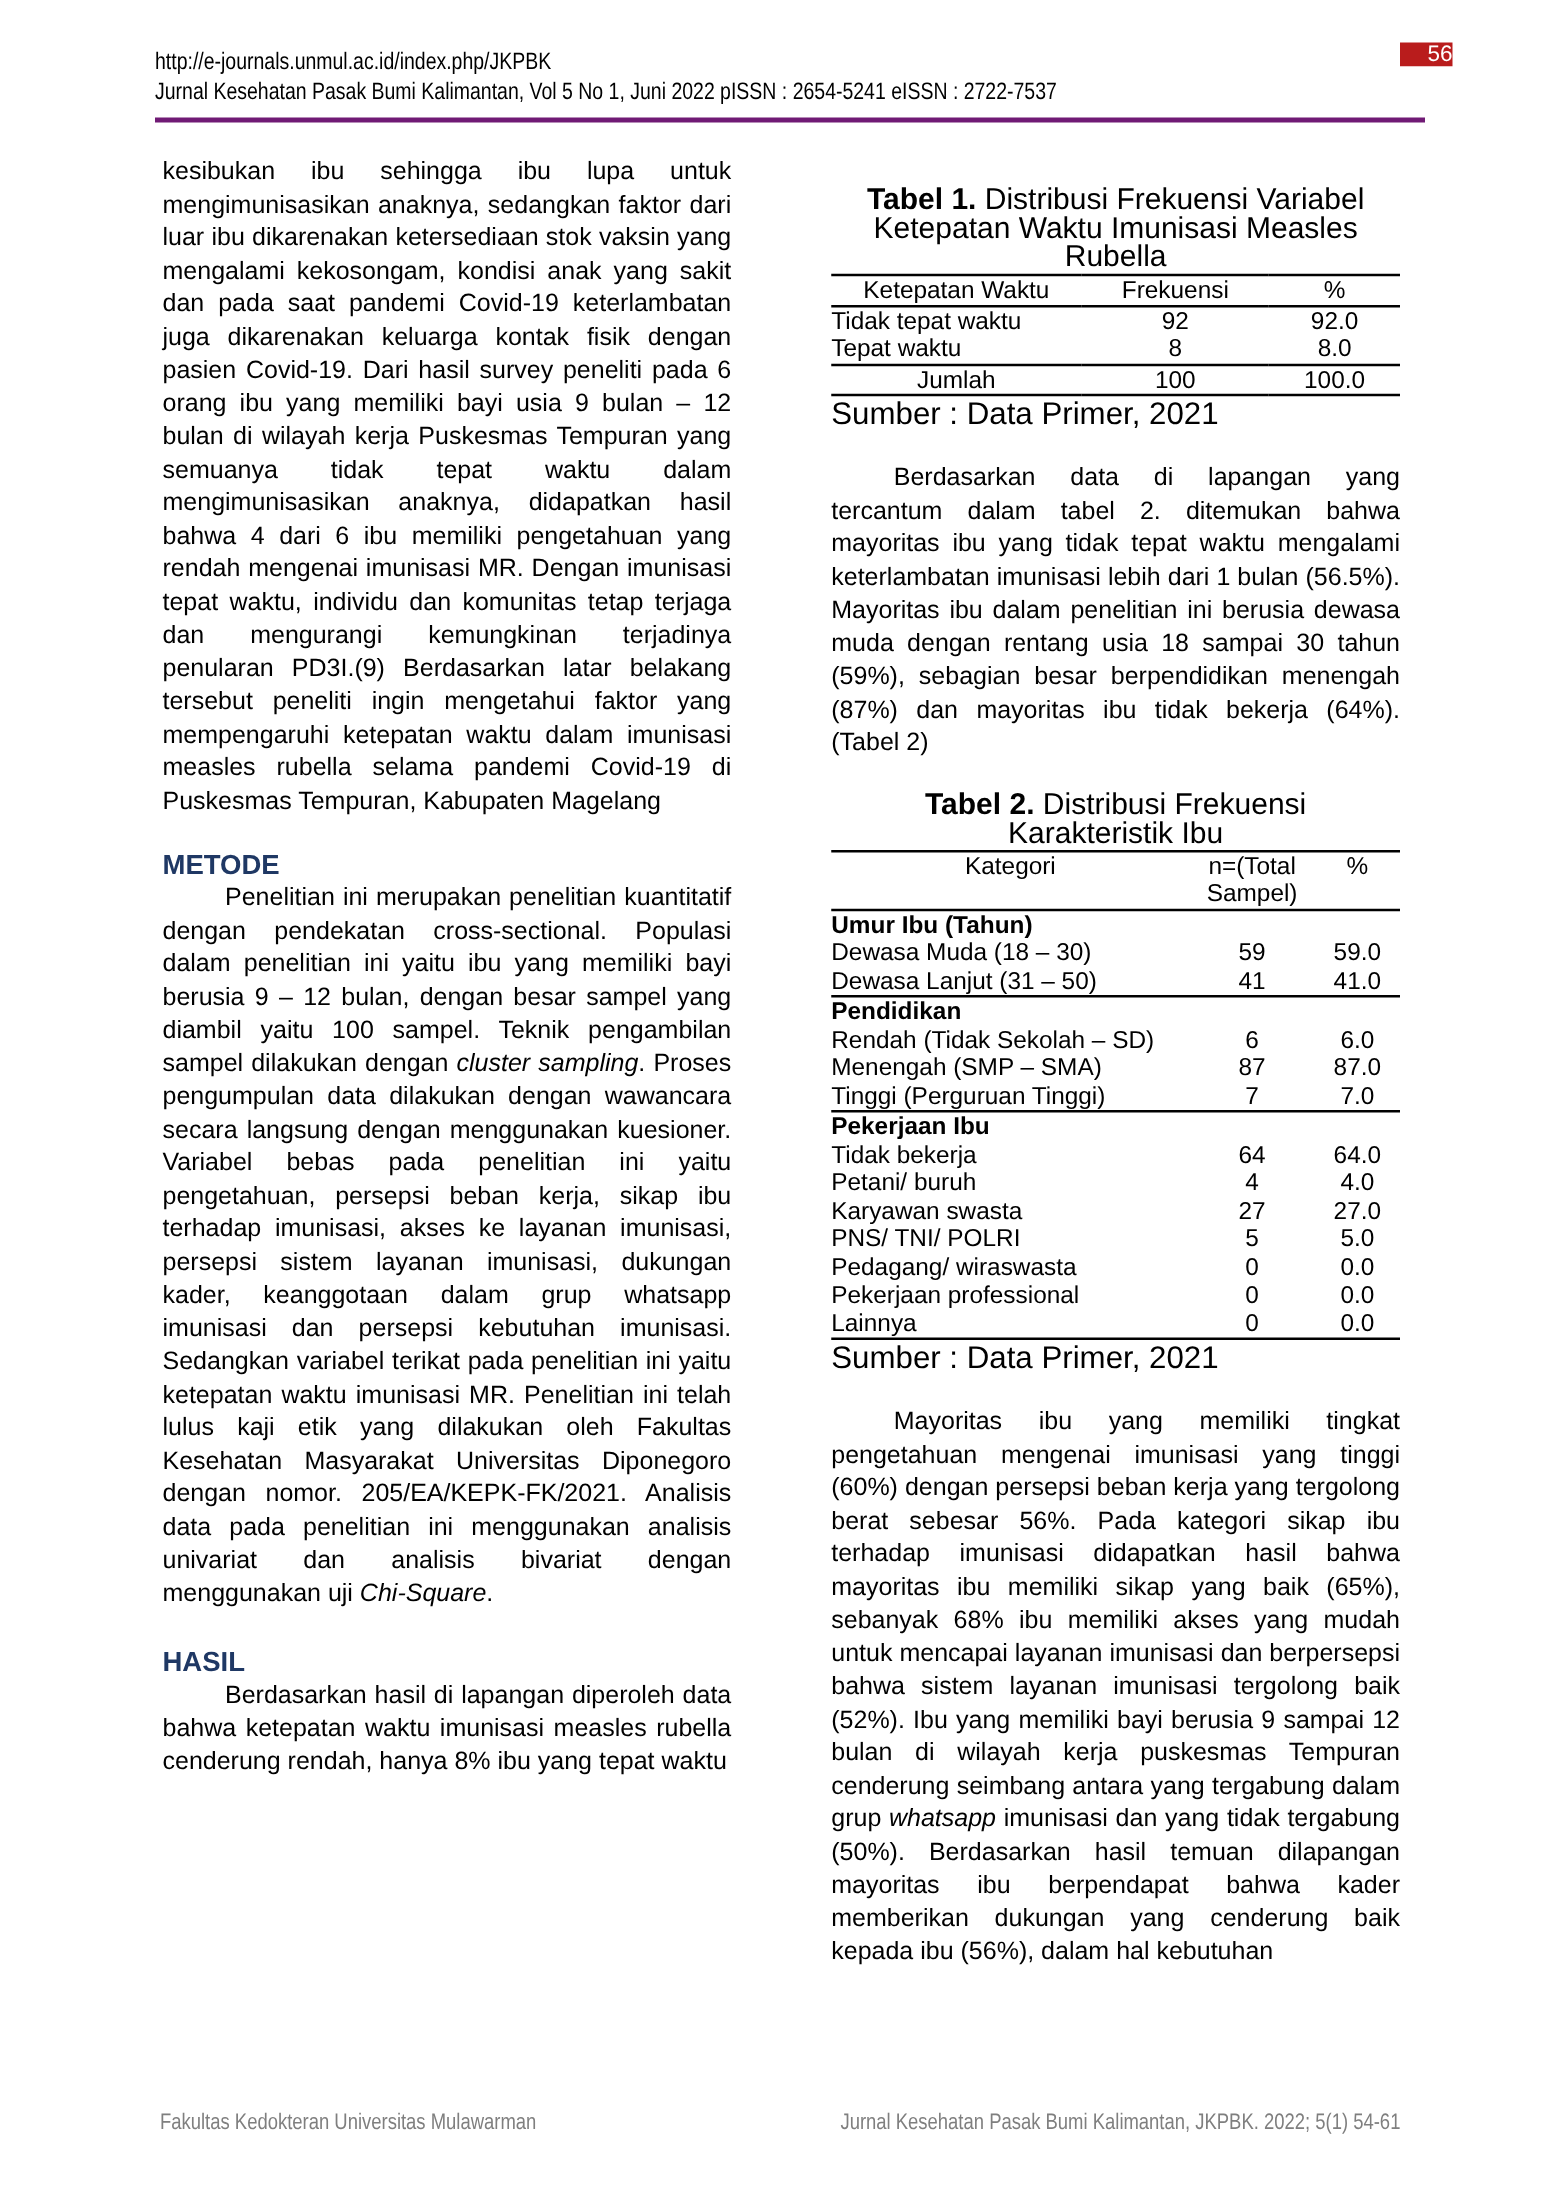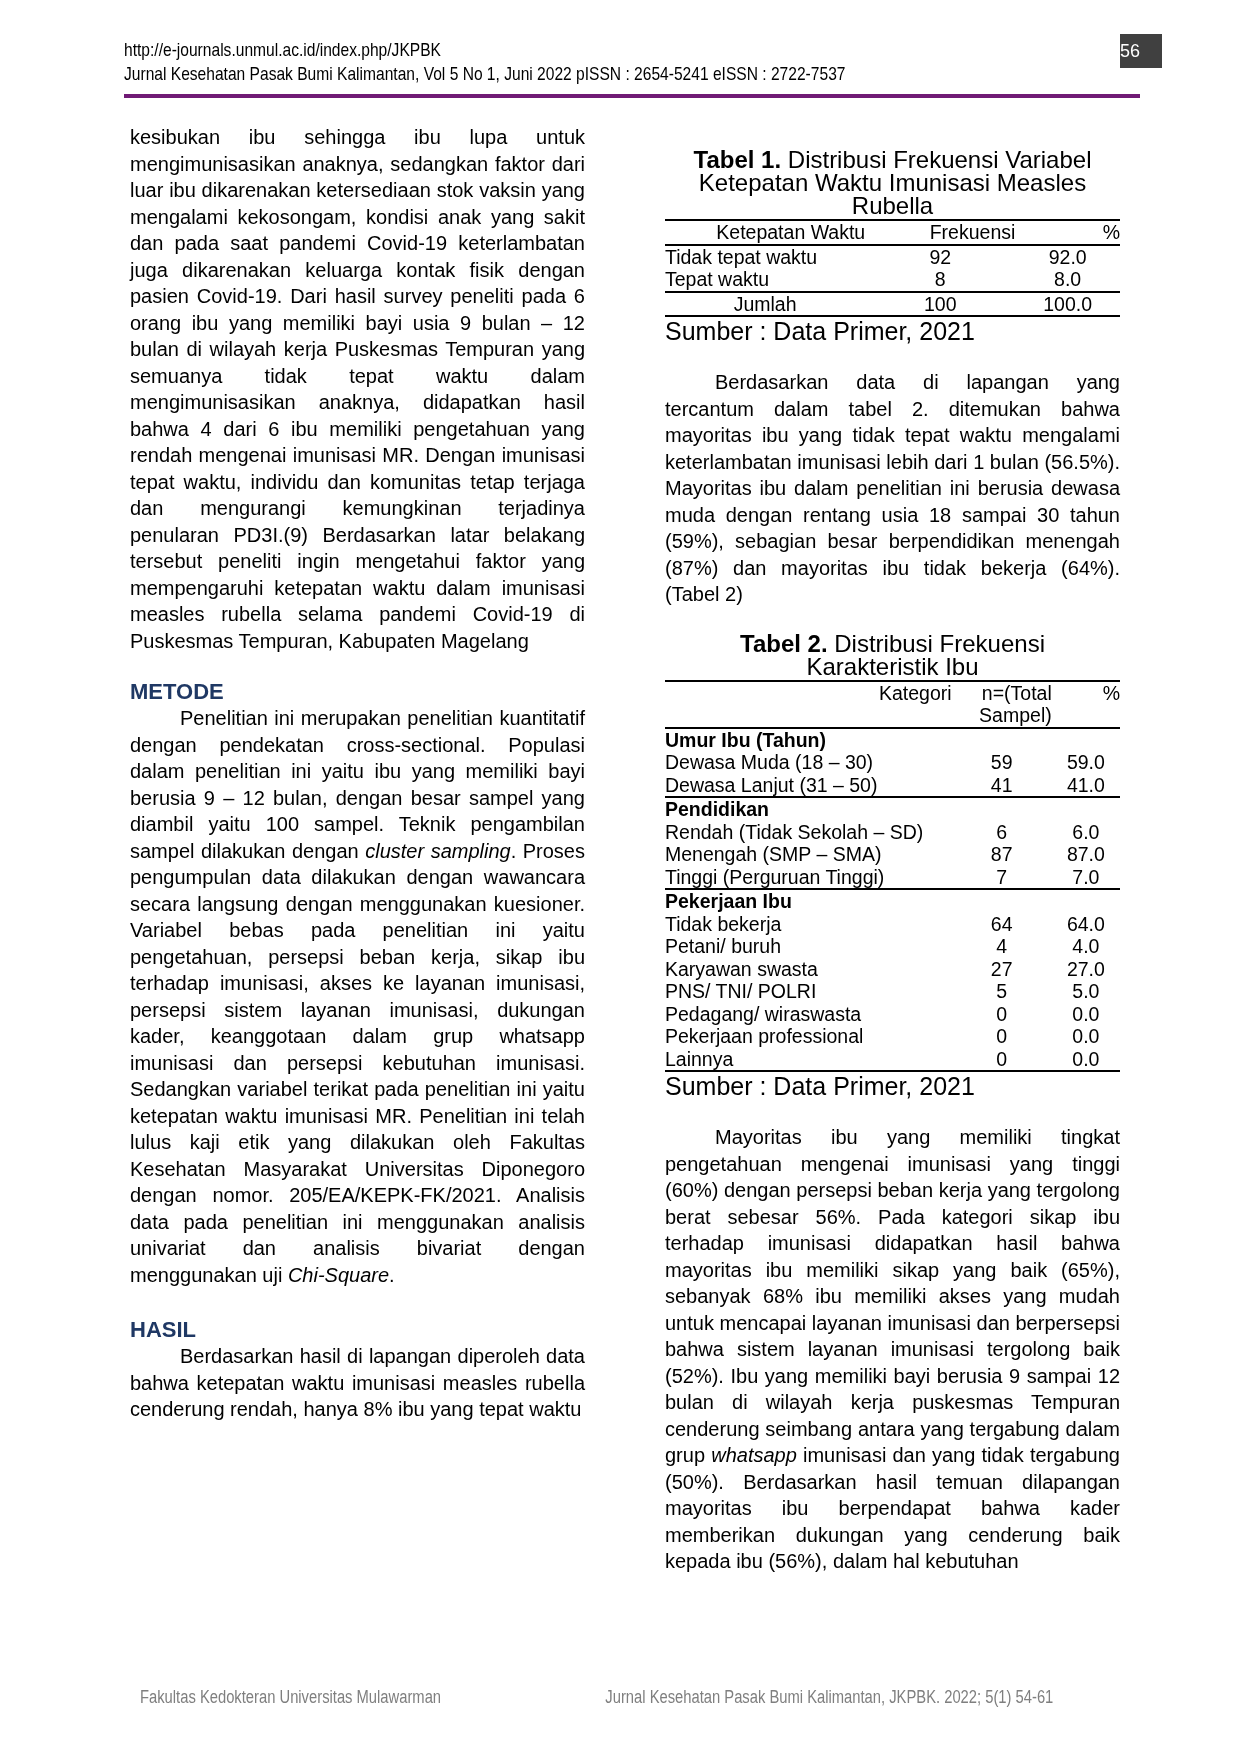--- a/index.html
+++ b/index.html
@@ -17,22 +17,22 @@
     padding-bottom:8px;
     border-bottom:4px solid #701a75;
   }
   .header-line{
     font-size:19px;line-height:24px;color:#000;
     display:block;transform:scaleX(0.82);transform-origin:left center;
     white-space:nowrap;
   }
   .page-badge{
     position:absolute;right:-22px;top:-4px;
-    width:42px;height:34px;background:#404040;
-    display:flex;align-items:center;justify-content:flex-start;
+    width:42px;height:19px;background:#b91c1c;
+    display:flex;align-items:center;justify-content:flex-end;
     color:#fff;font-size:18px;
   }
 
   
   .columns{
     margin:26px 0 0 130px;
     width:992px;
     display:flex;gap:80px;
   }
   .col{width:455px;}
@@ -53,34 +53,34 @@
     font-size:24px;line-height:23px;text-align:center;
   }
   table{border-collapse:collapse;width:100%;table-layout:fixed;}
   table td,table th{
     padding:0;font-size:19.5px;line-height:22.5px;font-weight:normal;
     overflow:hidden;white-space:nowrap;
   }
   th{font-weight:bold;text-align:center;}
   td.c{text-align:center;}
   td.l{text-align:left;}
-  tr.rule-top td,tr.rule-top th{border-top:2px solid #000;text-align:right;}
+  tr.rule-top td,tr.rule-top th{border-top:2px solid #000;}
   tr.rule-bottom td,tr.rule-bottom th{border-bottom:2px solid #000;}
   tr.group td{font-weight:bold;}
   .t1 col.c1{width:44%;} .t1 col.c2{width:33%;} .t1 col.c3{width:23%;}
   .t2 col.c1{width:63%;} .t2 col.c2{width:22%;} .t2 col.c3{width:15%;}
   .t2 th{vertical-align:top;}
   .source{
     margin:2px 0 0 0;font-size:25px;line-height:24px;text-align:left;
   }
 
   
   .footer{
-    position:absolute;left:140px;top:1648px;width:992px;
-    display:flex;
+    position:absolute;left:128px;top:1648px;width:992px;
+    display:flex;justify-content:space-between;
     color:#7f7f7f;font-size:18px;line-height:22px;
   }
   .footer .f-left{transform:scaleX(0.82);transform-origin:left center;white-space:nowrap;}
   .footer .f-right{transform:scaleX(0.82);transform-origin:right center;white-space:nowrap;}
 </style>
 </head>
 <body>
 
 <div class="page">
 

